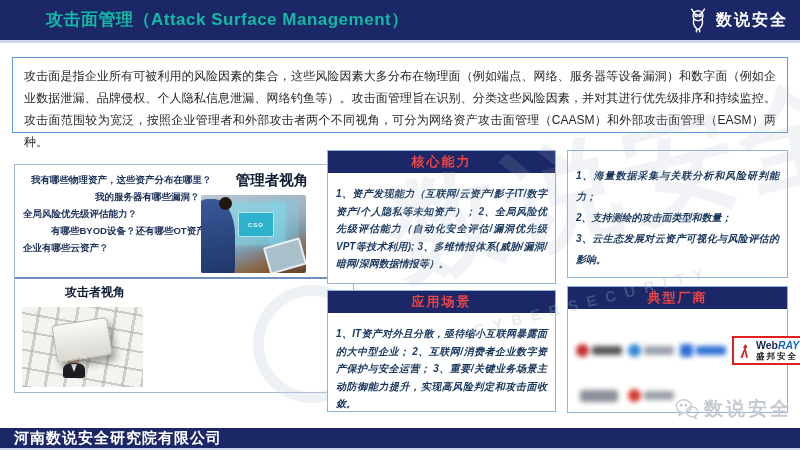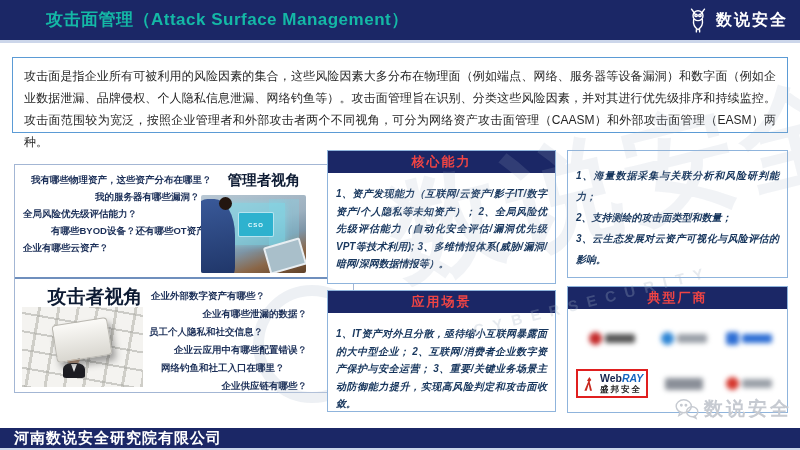--- a/index.html
+++ b/index.html
@@ -22,32 +22,32 @@
   .lp-top{position:absolute;left:0;top:0;width:100%;height:114px;border-bottom:2px solid #6f8fbd;box-sizing:border-box;}
   .lp-bot{position:absolute;left:0;top:116px;width:100%;height:111px;}
   .mq{position:absolute;left:6px;top:6px;width:192px;z-index:2;}
   .mq div{font-size:9.5px;font-weight:bold;color:#1a2e57;height:17px;line-height:17px;white-space:nowrap;}
   .mq div:nth-child(1){margin-left:10px;}
   .mq div:nth-child(2){margin-left:74px;}
   .mq div:nth-child(3){margin-left:2px;}
   .mq div:nth-child(4){margin-left:30px;}
   .mq div:nth-child(5){margin-left:2px;}
   .mq div:nth-child(6){margin-left:98px;}
-  .m-title{position:absolute;left:200px;top:6px;width:98px;text-align:center;font-size:14.5px;font-weight:bold;color:#0d1b33;z-index:2;}
+  .m-title{position:absolute;left:208px;top:6px;width:98px;text-align:center;font-size:14.5px;font-weight:bold;color:#0d1b33;z-index:2;}
   .m-photo{position:absolute;left:186px;top:30px;width:105px;height:78px;border-radius:2px;overflow:hidden;z-index:2;
            background:linear-gradient(160deg,#b9c8d4 0%,#9db0bf 45%,#7e95a7 62%,#8a6647 80%,#5f4129 100%);}
   .holo2{position:absolute;left:68px;top:4px;width:30px;height:52px;background:rgba(130,210,230,.35);}
   .holo1{position:absolute;left:26px;top:8px;width:58px;height:42px;background:rgba(120,220,235,.55);box-shadow:0 0 7px rgba(120,220,235,.65);}
   .cso{position:absolute;left:37px;top:17px;width:34px;height:23px;background:rgba(35,175,205,.9);border:1px solid rgba(255,255,255,.65);
        border-radius:2px;color:#eafcff;font-size:6px;font-weight:bold;display:flex;align-items:center;justify-content:center;letter-spacing:1px;}
   .person{position:absolute;left:-12px;top:4px;width:46px;height:80px;background:linear-gradient(170deg,#3a5a9a,#1e3466);border-radius:40% 45% 15% 15%;}
   .p-head{position:absolute;left:18px;top:2px;width:13px;height:13px;background:#23160f;border-radius:50%;}
   .tablet{position:absolute;right:2px;bottom:3px;width:34px;height:24px;background:#a9bfca;border:2px solid #e8eef2;transform:rotate(-16deg);border-radius:2px;}
 
-  .a-title{position:absolute;left:24px;top:3px;width:112px;text-align:center;font-size:19px;font-weight:bold;color:#0d1b33;z-index:2;}
+  .a-title{position:absolute;left:24px;top:3px;width:112px;text-align:center;font-size:12px;font-weight:bold;color:#0d1b33;z-index:2;}
   .a-photo{position:absolute;left:7px;top:26px;width:121px;height:80px;overflow:hidden;z-index:2;
            background:repeating-linear-gradient(100deg,#f4f3f0 0 16px,#cfcec8 16px 19px),#e3e1db;}
   .kb-lines{position:absolute;inset:0;background:repeating-linear-gradient(10deg,rgba(170,170,164,.55) 0 2px,transparent 2px 18px);}
   .bigkey{position:absolute;left:32px;top:14px;width:54px;height:36px;background:linear-gradient(180deg,#fbfaf7,#d9d7d0);
           border:1px solid #b9b7b0;border-radius:4px;transform:rotate(-9deg);box-shadow:3px 6px 7px rgba(50,50,50,.45);}
   .spy{position:absolute;left:40px;top:46px;width:26px;height:28px;}
   .spy-face{position:absolute;left:5px;top:0;width:13px;height:12px;background:#c9a183;border-radius:50%;}
   .spy-glasses{position:absolute;left:5px;top:3px;width:13px;height:3px;background:#111;border-radius:2px;}
   .spy-body{position:absolute;left:1px;top:10px;width:22px;height:15px;background:#1c1c22;border-radius:40% 40% 15% 15%;}
   .spy-shirt{position:absolute;left:9px;top:11px;width:6px;height:8px;background:#fff;clip-path:polygon(0 0,100% 0,50% 100%);}
@@ -64,21 +64,21 @@
   
   .box{position:absolute;border:1px solid #8fb4dc;background:#fff;box-sizing:border-box;z-index:1;}
   .box-h{height:22px;background:#1b2766;color:#ef4444;font-size:13px;font-weight:bold;text-align:center;line-height:22px;letter-spacing:2px;}
   .box-b{padding:12px 8px;font-size:10px;line-height:17.5px;font-weight:bold;color:#17365d;text-align:justify;font-style:italic;}
   #core{left:327px;top:150px;width:229px;height:134px;}
   #scen{left:327px;top:290px;width:229px;height:122px;}
   #chal{left:567px;top:150px;width:221px;height:128px;}
   #chal .box-b{padding-top:14px;line-height:21px;}
   #vend{left:567px;top:286px;width:221px;height:127px;}
 
-  .vgrid{display:grid;grid-template-columns:1fr 1fr 1fr;grid-template-rows:1fr 1fr;gap:6px;padding:10px 8px;height:84px;}
+  .vgrid{display:grid;grid-template-columns:1fr 1fr 1fr 1fr;grid-template-rows:1fr 1fr;gap:6px;padding:22px 8px;height:84px;}
   .vcell{display:flex;align-items:center;justify-content:center;}
   .vblur{filter:blur(2.5px);display:flex;align-items:center;}
   .vdot{width:13px;height:13px;border-radius:50%;margin-right:3px;flex:none;}
   .vbar{height:9px;border-radius:2px;width:30px;flex:none;}
   .webray{border:2px solid #e01f1f;background:#fff;display:flex;align-items:center;gap:3px;padding:2px 3px;}
   .wr-icon{width:16px;height:18px;flex:none;}
   .wr-text{display:flex;flex-direction:column;}
   .wr-name{font-size:10.5px;font-weight:bold;color:#15254f;line-height:11px;white-space:nowrap;}
   .wr-name .ray{color:#1565c0;font-style:italic;}
   .wr-sub{font-size:8.5px;font-weight:bold;color:#222;letter-spacing:2px;line-height:10px;white-space:nowrap;}
@@ -146,28 +146,20 @@
       <div class="a-photo">
         <div class="kb-lines"></div>
         <div class="spy">
           <div class="spy-face"></div>
           <div class="spy-glasses"></div>
           <div class="spy-body"></div>
           <div class="spy-shirt"></div>
         </div>
         <div class="bigkey"></div>
       </div>
-      <div class="aq">
-        <div>企业外部数字资产有哪些？</div>
-        <div>企业有哪些泄漏的数据？</div>
-        <div>员工个人隐私和社交信息？</div>
-        <div>企业云应用中有哪些配置错误？</div>
-        <div>网络钓鱼和社工入口在哪里？</div>
-        <div>企业供应链有哪些？</div>
-      </div>
     </div>
   </div>
 
   <div class="box" id="core">
     <div class="box-h">核心能力</div>
     <div class="box-b">
       <span>1、资产发现能力（互联网/云资产/影子IT/数字资产/个人隐私等未知资产）；</span>
       <span>2、全局风险优先级评估能力（自动化安全评估/漏洞优先级VPT等技术利用);</span>
       <span>3、多维情报体系(威胁/漏洞/暗网/深网数据情报等）。</span>
     </div>

